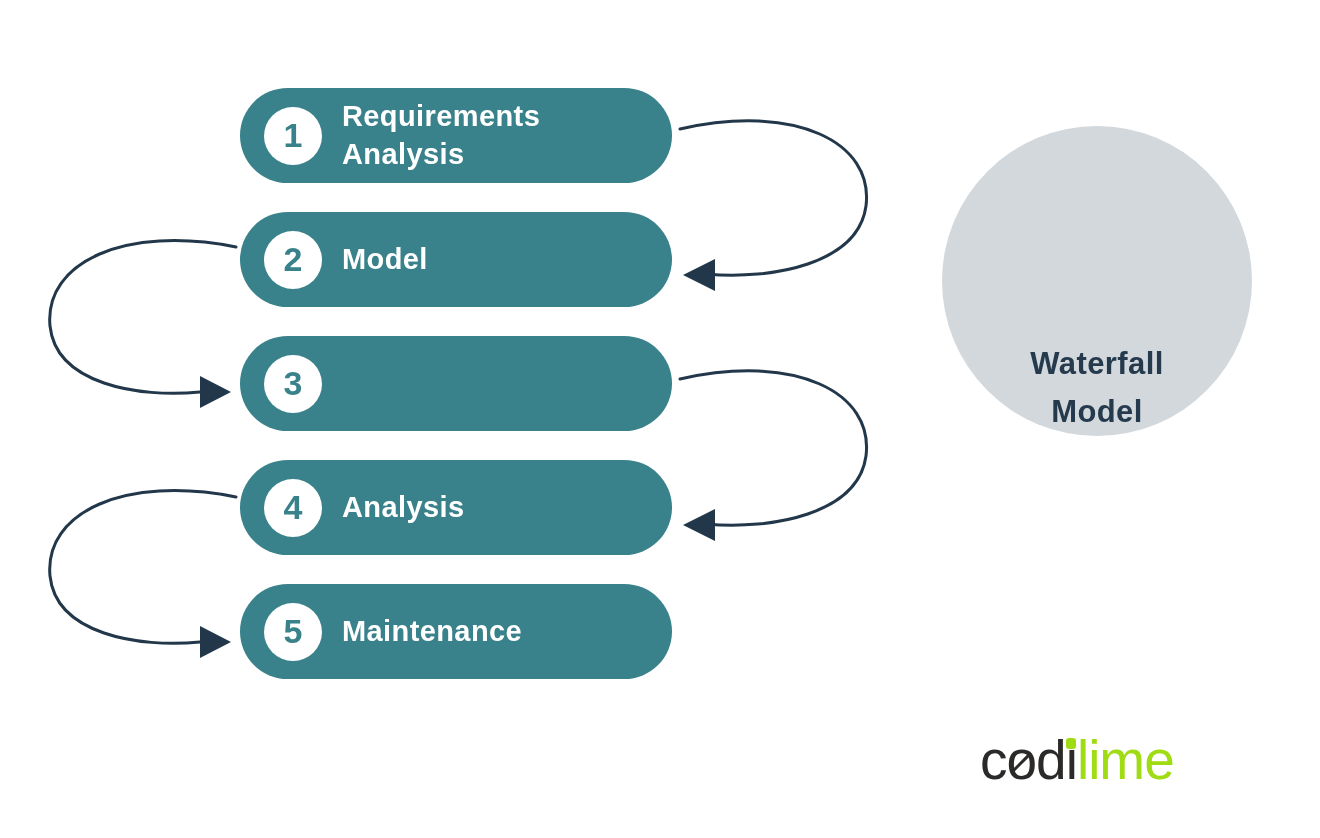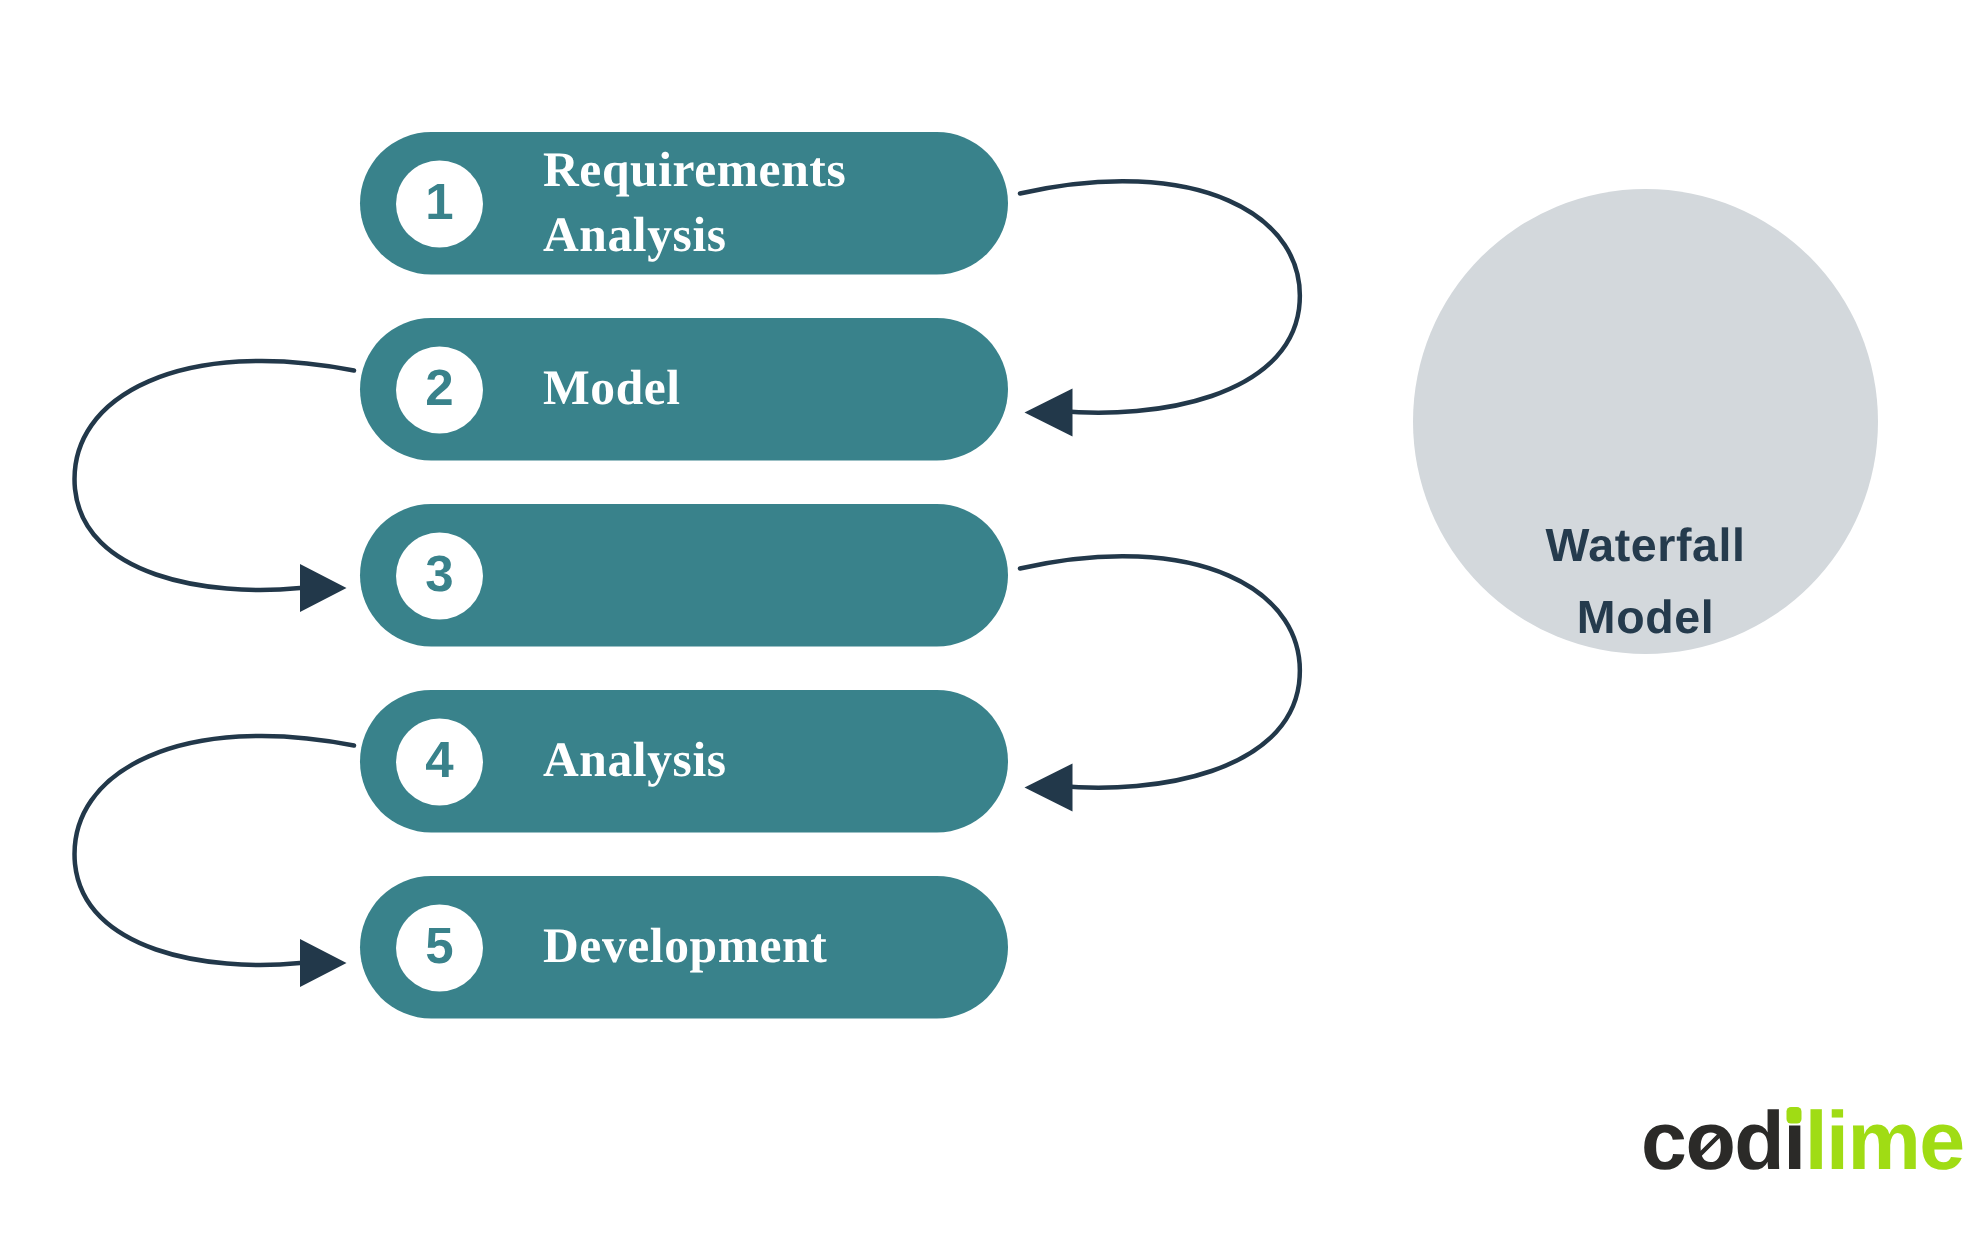--- a/index.html
+++ b/index.html
@@ -40,38 +40,38 @@
   .stage:nth-child(4){top:460px;}
   .stage:nth-child(5){top:584px;}
   .num-circle{
     width:58px;height:58px;border-radius:50%;
     background:var(--number-circle);
     margin-left:24px;flex:0 0 auto;
     display:flex;align-items:center;justify-content:center;
     font-size:34px;font-weight:bold;color:var(--number-text);
   }
   .stage-label{
-    margin-left:40px;
+    margin-left:20px;
     color:var(--pill-text);
-    font-size:33px;font-weight:bold;letter-spacing:0.4px;
-    line-height:1.3;white-space:pre-line;font-family:Liberation Serif, serif;
+    font-size:29px;font-weight:bold;letter-spacing:0.4px;
+    line-height:1.3;white-space:pre-line;
   }
   .model-circle{
     position:absolute;left:942px;top:126px;width:310px;height:310px;
     border-radius:50%;background:var(--title-circle);
     display:flex;align-items:flex-end;justify-content:center;
   }
   .model-title{
     color:var(--title-text);
     font-size:31px;font-weight:bold;letter-spacing:0.4px;
     line-height:1.55;text-align:center;white-space:pre-line;
   }
   .logo{
-    position:absolute;left:1094px;top:733px;
-    font-size:55px;font-weight:bold;line-height:1;letter-spacing:-1px;
+    position:absolute;left:980px;top:733px;
+    font-size:55px;font-weight:normal;line-height:1;letter-spacing:-1px;
     user-select:none;
   }
   .logo-dark{color:var(--logo-dark);}
   .logo-green{color:var(--logo-green);}
   .logo-o{position:relative;display:inline-block;color:var(--logo-dark);}
   .logo-o::after{
     content:"";position:absolute;left:50%;top:30px;width:3px;height:28px;
     background:var(--logo-dark);
     transform:translate(-50%,-50%) rotate(45deg);border-radius:2px;
   }
@@ -118,21 +118,21 @@
     </div>
     <div class="stage">
       <div class="num-circle">3</div>
     </div>
     <div class="stage">
       <div class="num-circle">4</div>
       <div class="stage-label">Analysis</div>
     </div>
     <div class="stage">
       <div class="num-circle">5</div>
-      <div class="stage-label">Development</div>
+      <div class="stage-label">Maintenance</div>
     </div>
   </div>
 
   <div class="model-circle">
     <div class="model-title">Waterfall
 Model</div>
   </div>
 
   <div class="logo">
     <span class="logo-dark">c</span><span class="logo-o">o</span><span class="logo-dark">d</span><span class="logo-i">i</span><span class="logo-green">lime</span>

